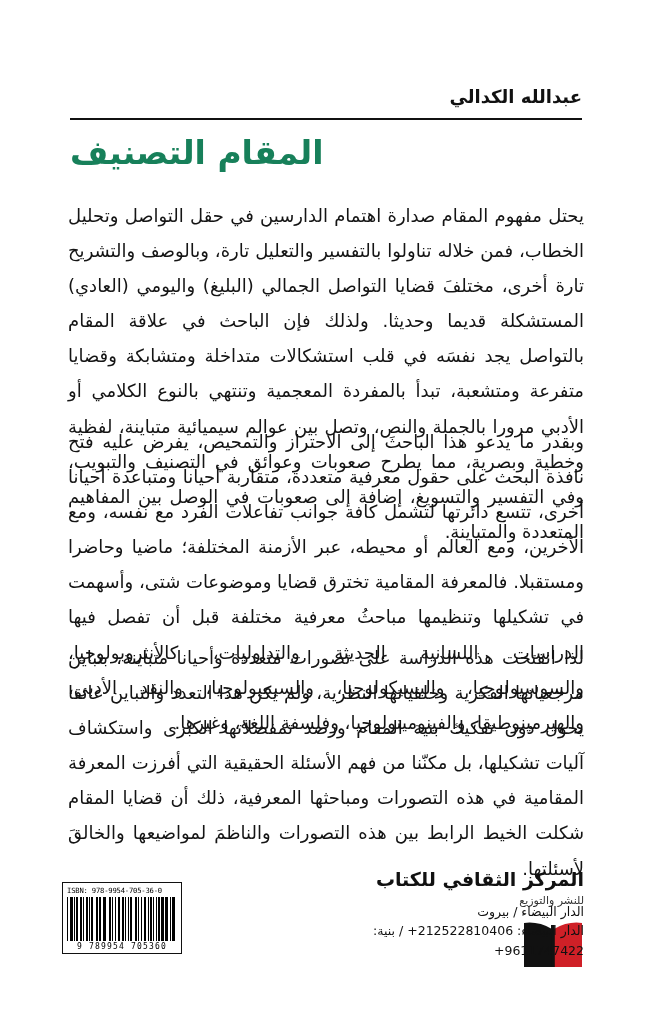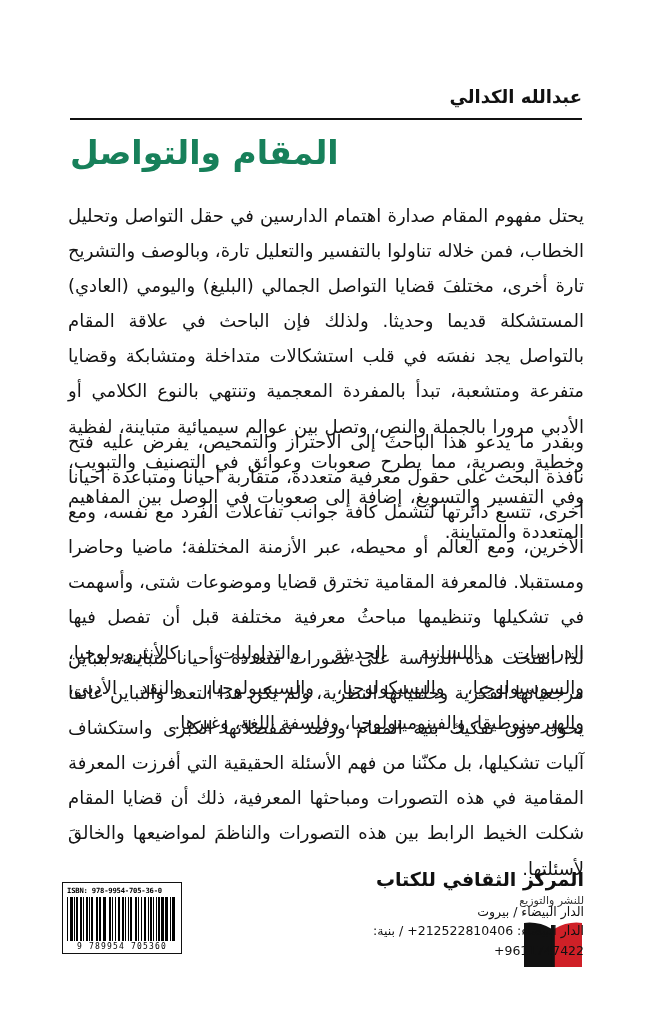--- a/index.html
+++ b/index.html
@@ -145,21 +145,20 @@
     box-sizing: border-box;
   }
   .isbn-text {
     font-family: "DejaVu Sans Mono", "Liberation Mono", monospace;
     font-size: 7.2px;
     color: #000000;
     text-align: left;
     direction: ltr;
     margin-bottom: 2px;
     letter-spacing: -0.2px;
-    font-weight: bold;
   }
   .bars {
     height: 44px;
     display: flex;
     align-items: stretch;
     gap: 0;
     direction: ltr;
   }
   .bars i {
     display: block;
@@ -176,21 +175,21 @@
     color: #000;
   }
 </style>
 </head>
 <body>
 
 <div class="page">
 
   <div class="author-line">عبدالله الكدالي</div>
   <div class="rule"></div>
-  <div class="book-title">المقام والتواصل</div>
+  <div class="book-title">المقام التصنيف</div>
 
   <div class="body-block p1">
     <p>يحتل مفهوم المقام صدارة اهتمام الدارسين في حقل التواصل وتحليل الخطاب، فمن خلاله تناولوا بالتفسير والتعليل تارة، وبالوصف والتشريح تارة أخرى، مختلفَ قضايا التواصل الجمالي (البليغ) واليومي (العادي) المستشكلة قديما وحديثا. ولذلك فإن الباحث في علاقة المقام بالتواصل يجد نفسَه في قلب استشكالات متداخلة ومتشابكة وقضايا متفرعة ومتشعبة، تبدأ بالمفردة المعجمية وتنتهي بالنوع الكلامي أو الأدبي مرورا بالجملة والنص، وتصل بين عوالم سيميائية متباينة، لفظية وخطية وبصرية، مما يطرح صعوبات وعوائق في التصنيف والتبويب، وفي التفسير والتسويغ، إضافة إلى صعوبات في الوصل بين المفاهيم المتعددة والمتباينة.</p>
   </div>
 
   <div class="body-block p2">
     <p>وبقدر ما يدعو هذا الباحثَ إلى الاحتراز والتمحيص، يفرض عليه فتح نافذة البحث على حقول معرفية متعددة، متقاربة أحيانا ومتباعدة أحيانا أخرى، تتسع دائرتها لتشمل كافة جوانب تفاعلات الفرد مع نفسه، ومع الآخرين، ومع العالم أو محيطه، عبر الأزمنة المختلفة؛ ماضيا وحاضرا ومستقبلا. فالمعرفة المقامية تخترق قضايا وموضوعات شتى، وأسهمت في تشكيلها وتنظيمها مباحثُ معرفية مختلفة قبل أن تفصل فيها الدراسات اللسانية الحديثة والتداوليات، كالأنثروبولوجيا، والسوسيولوجيا، والبسيكولوجيا، والسيميولوجيا، والنقد الأدبي، والهيرمينوطيقا، والفينومينولوجيا، وفلسفة اللغة، وغيرها.</p>
   </div>
 
   <div class="body-block p3">

